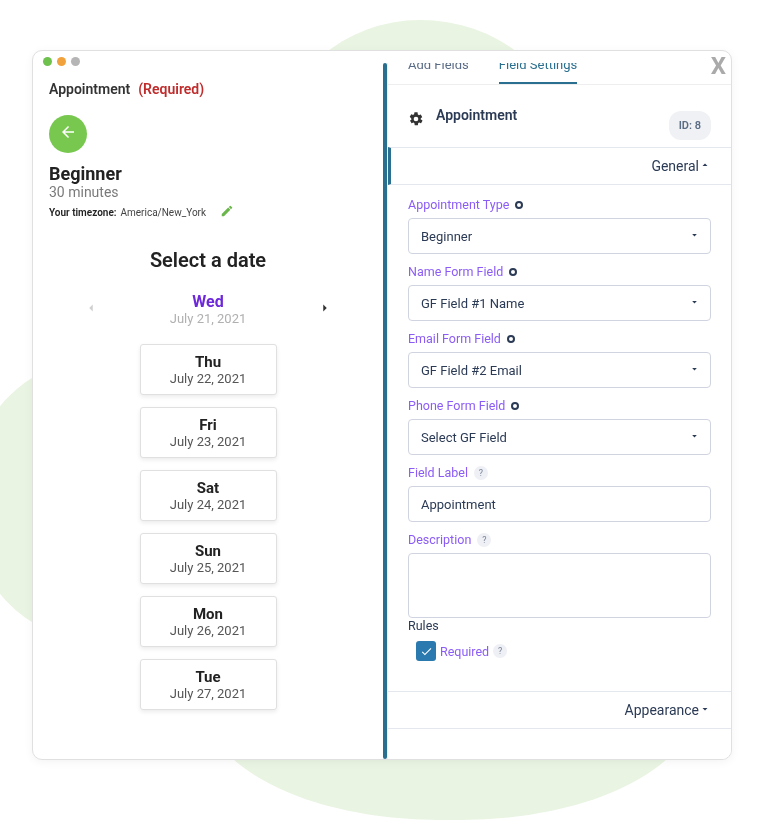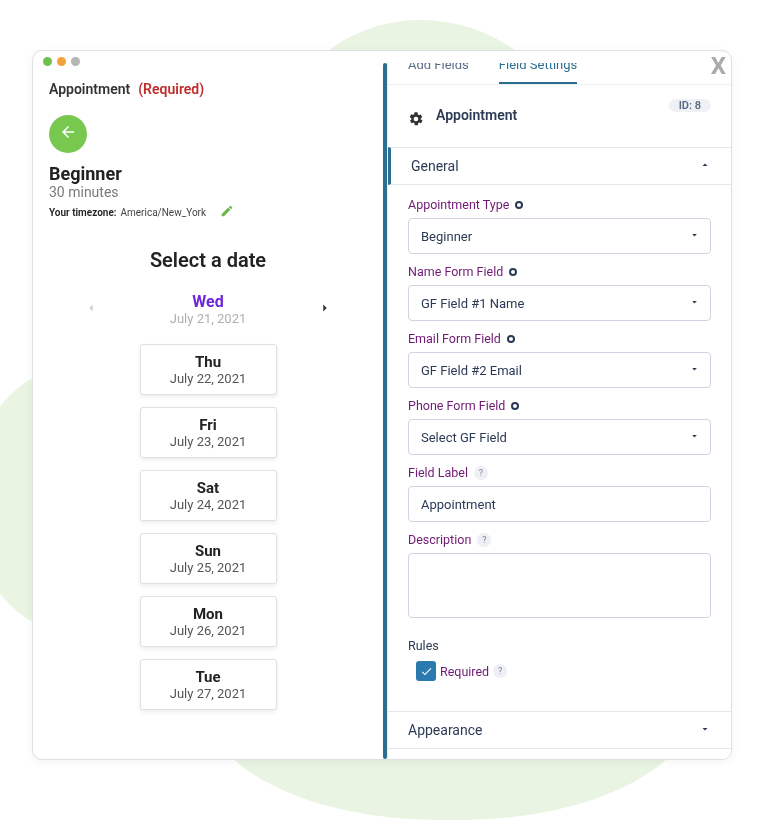--- a/index.html
+++ b/index.html
@@ -252,31 +252,31 @@
     }
     .field-info-text .t2 {
       font-size: 12.5px;
       color: #5a6b85;
       margin-top: 2px;
       max-width: 180px;
     }
     .id-badge {
       position: absolute;
       right: 20px;
-      top: 8px;
+      top: 20px;
       background: #f0f1f5;
       border-radius: 12px;
-      padding: 0 10px;
+      padding: 8px 10px;
       font-size: 11px;
       color: #5a6b85;
       font-weight: 600;
     }
     .section-header {
       display: flex;
-      justify-content: space-between;
+      justify-content: flex-end;
       align-items: center;
       padding: 10px 20px;
       border-top: 1px solid #e5e7ef;
       border-bottom: 1px solid #e5e7ef;
       font-size: 14px;
       color: #2b3a55;
       cursor: pointer;
       background: #fff;
     }
     .section-header.general {
@@ -289,21 +289,21 @@
     .field-label-row {
       display: flex;
       align-items: center;
       gap: 6px;
       margin-bottom: 6px;
       margin-top: 10px;
     }
     .field-label-row:first-child { margin-top: 0;}
     .field-label {
       font-size: 12.5px;
-      color: #701a75;
+      color: #8b5cf6;
     }
     .indicator {
       width: 8px;
       height: 8px;
       border-radius: 50%;
       border: 2px solid #2b3a55;
       background: #fff;
       display: inline-block;
     }
     .help-q {
@@ -342,21 +342,21 @@
       width: 100%;
       height: 65px;
       border: 1px solid #d0d4e0;
       border-radius: 4px;
       resize: both;
       background: #fff;
     }
     .rules-label {
       font-size: 12.5px;
       color: #2b3a55;
-      margin-top: 20px;
+      margin-top: 0;
       margin-bottom: 8px;
     }
     .checkbox-row {
       display: flex;
       align-items: center;
       gap: 4px;
       margin-left: 8px;
     }
     .checkbox {
       width: 20px;

